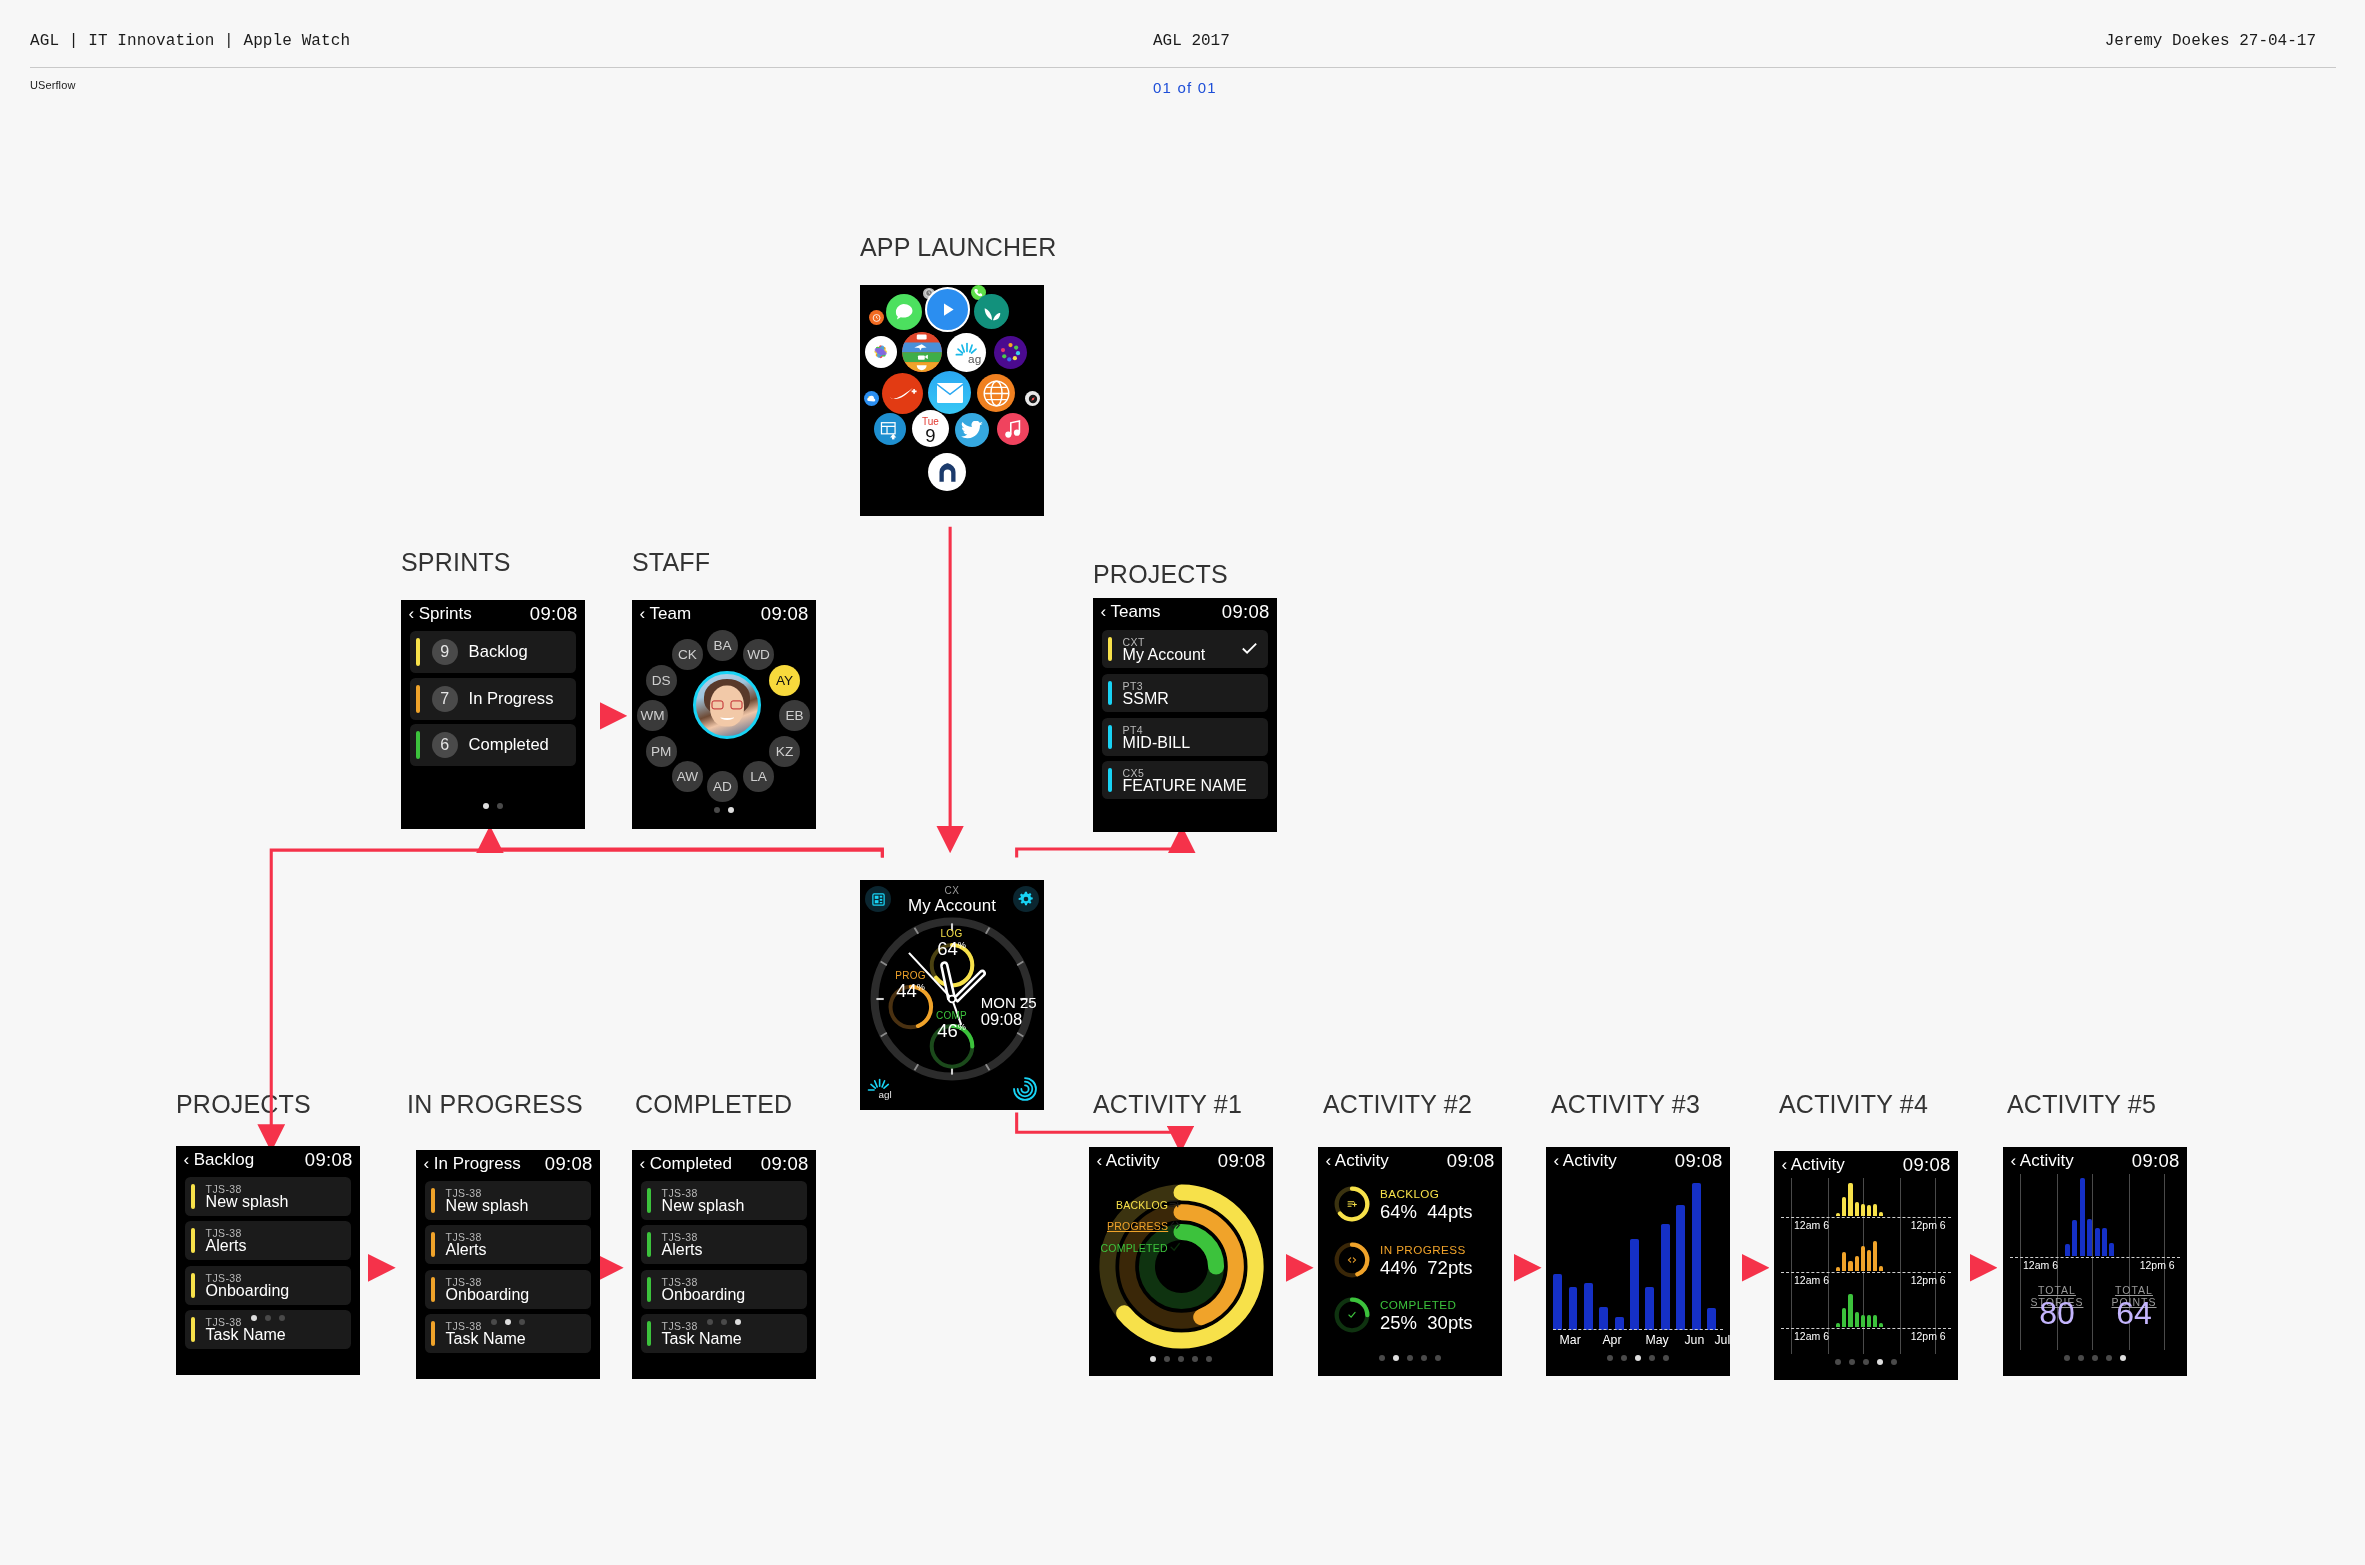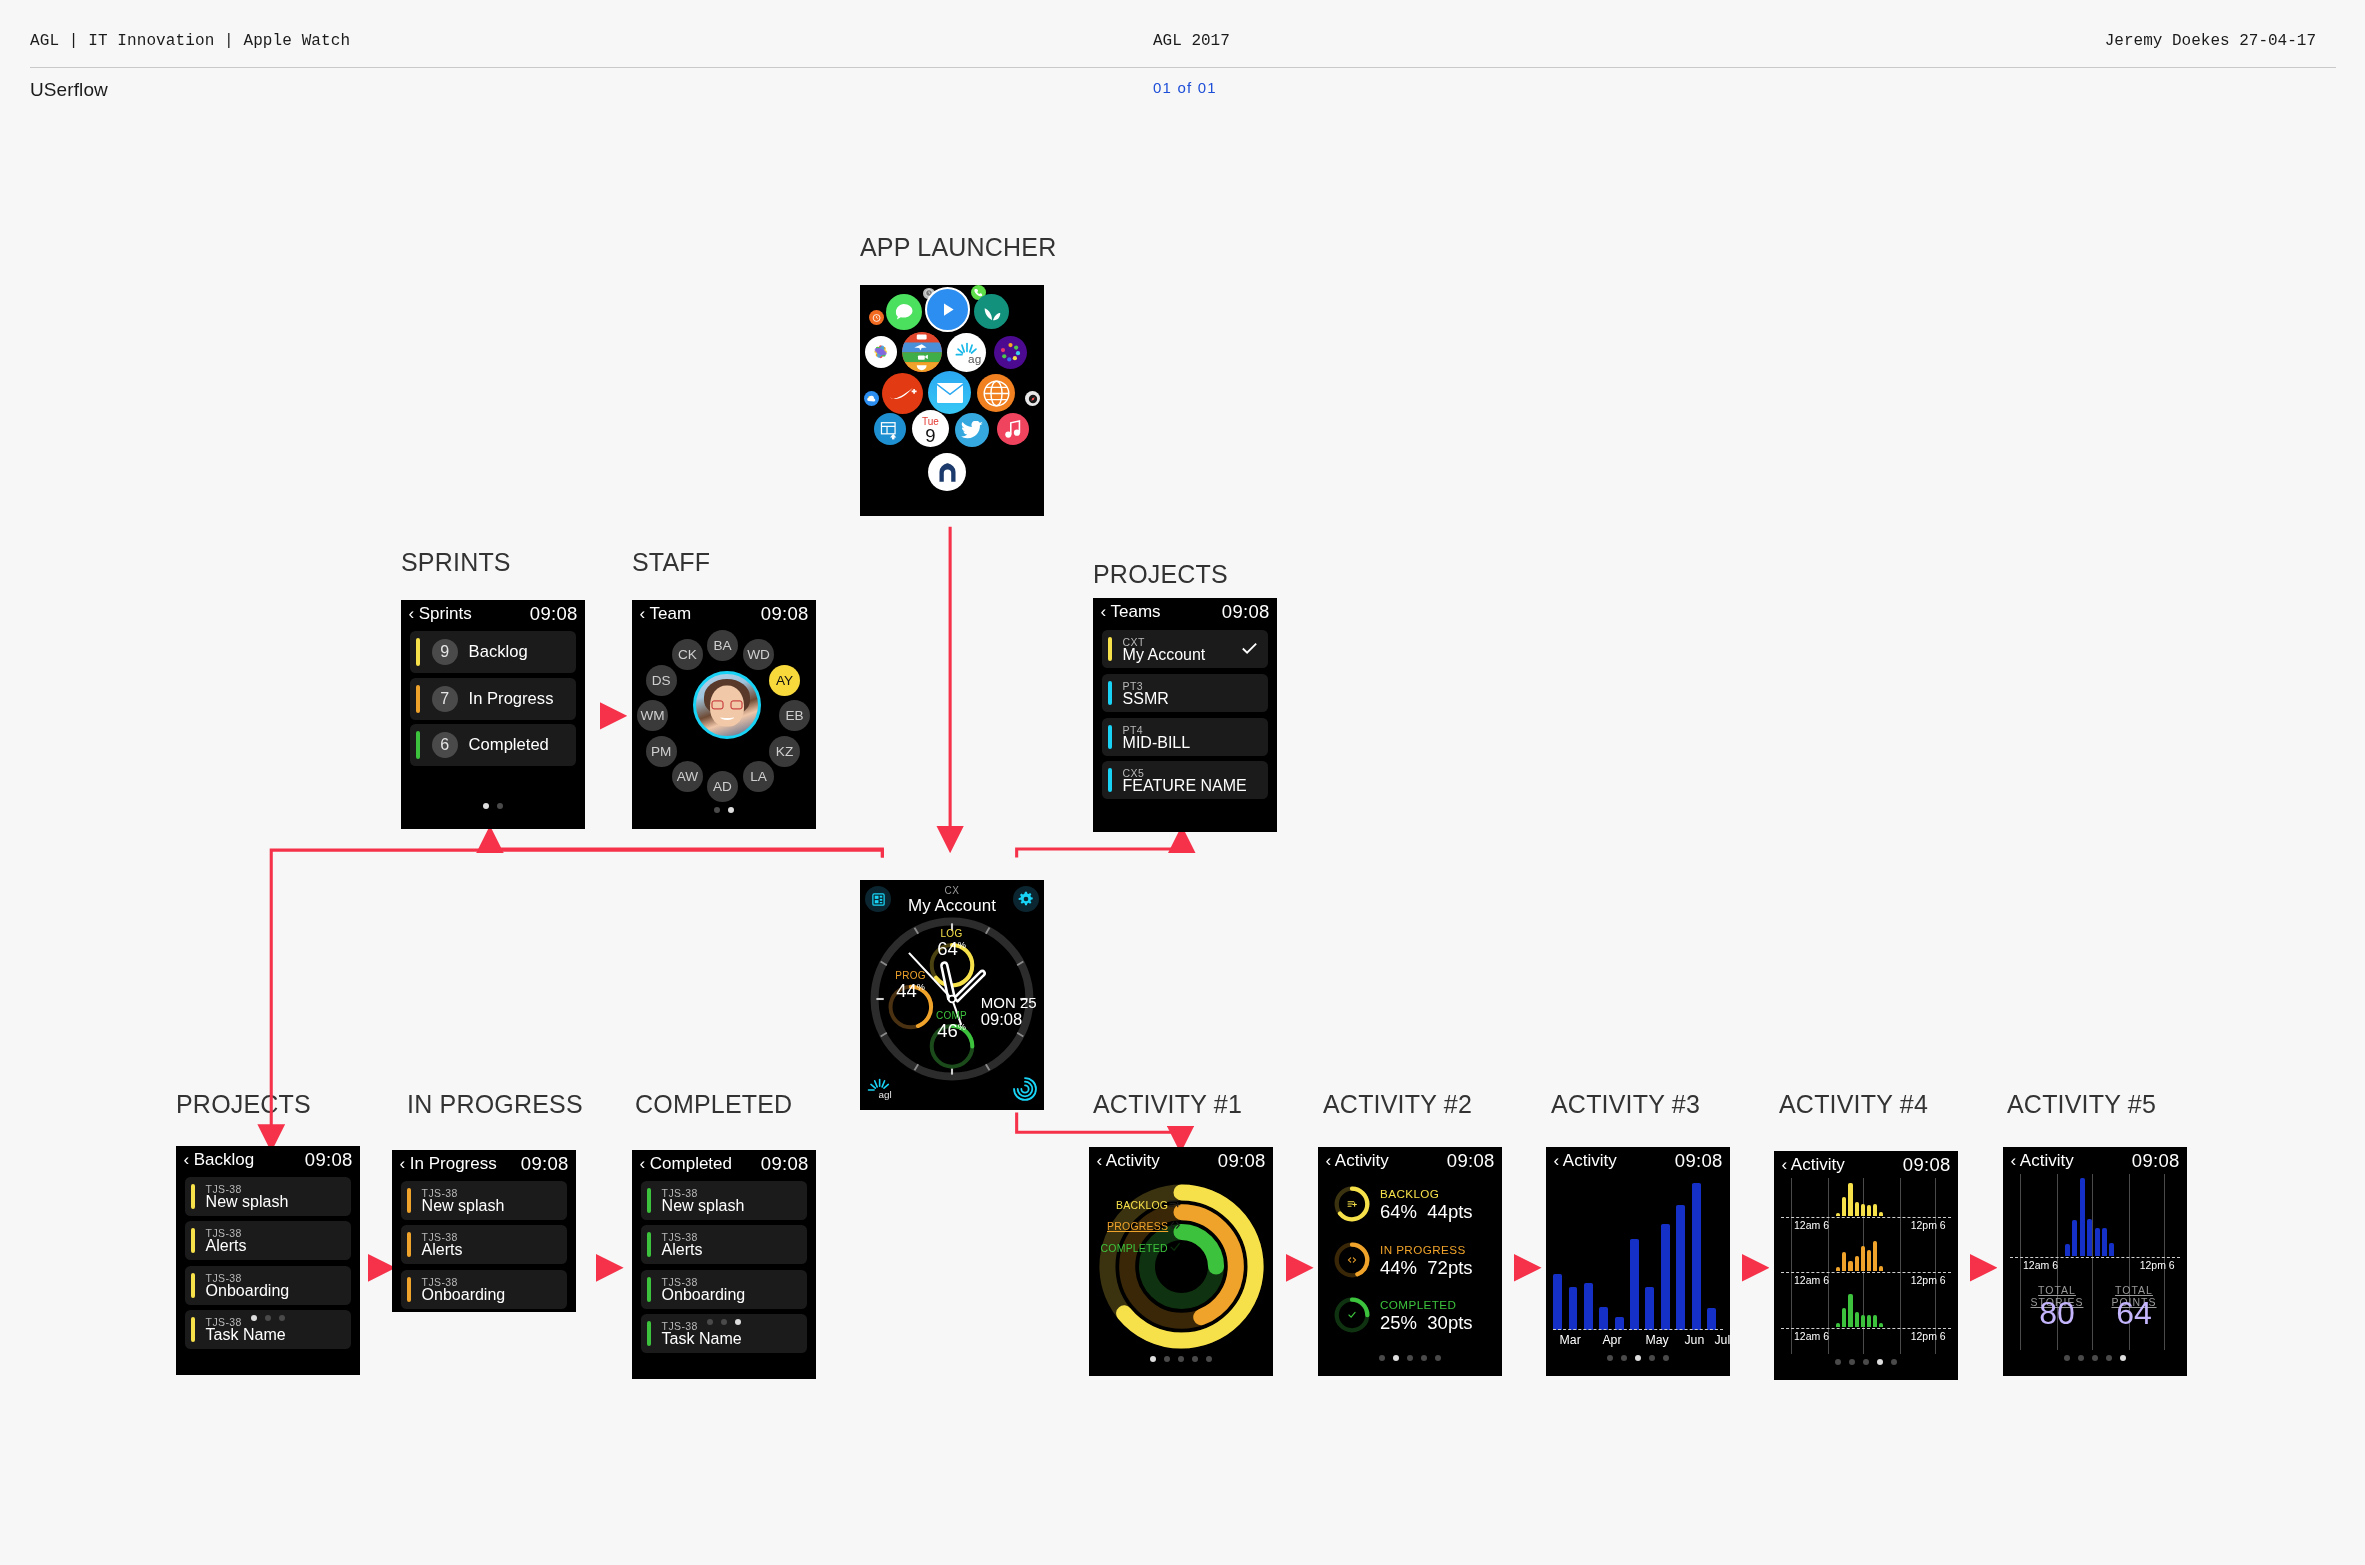--- a/index.html
+++ b/index.html
@@ -126,21 +126,21 @@
 </head>
 <body>
 
 <div id="hdr-row1">
   <div class="hdr-l">AGL | IT Innovation | Apple Watch</div>
   <div class="hdr-c">AGL 2017</div>
   <div class="hdr-r">Jeremy Doekes  27-04-17</div>
 </div>
 <div id="hdr-rule"></div>
 <div id="hdr-row2">
-  <div class="hdr-l" style="font-size:19px">USerflow</div>
+  <div class="hdr-l" style="font-size:11px">USerflow</div>
   <div class="hdr-c2">01  of  01</div>
 </div>
 
 <div class="sec-title" style="left:860px; top:233px;">APP LAUNCHER</div>
 <div class="sec-title" style="left:401px; top:548px;">SPRINTS</div>
 <div class="sec-title" style="left:632px; top:548px;">STAFF</div>
 <div class="sec-title" style="left:1093px; top:560px;">PROJECTS</div>
 <div class="sec-title" style="left:176px; top:1090px;">PROJECTS</div>
 <div class="sec-title" style="left:407px; top:1090px;">IN PROGRESS</div>
 <div class="sec-title" style="left:635px; top:1090px;">COMPLETED</div>
@@ -561,21 +561,21 @@
     <div class="tcode" style="top:6.2px">TJS-38</div>
     <div class="tname" style="top:16px">Task Name</div>
   </div>
   <div class="dots" style="top:169px;">
     <div class="dot on"></div>
     <div class="dot"></div>
     <div class="dot"></div>
   </div>
 </div>
 
-<div class="watch" id="inprogress" style="left:392px; top:1150px; width:184px; height:162px;">
+<div class="watch" id="inprogress" style="left:416px; top:1150px; width:184px; height:229px;">
   <div class="wbar">
     <div class="wback">‹ <span>In Progress</span></div>
     <div class="wtime">09:08</div>
   </div>
   <div class="rowcard" style="top:31px;height:39px;">
     <div class="accent" style="background:#f0a32a"></div>
     <div class="tcode" style="top:6.2px">TJS-38</div>
     <div class="tname" style="top:16px">New splash</div>
   </div>
   <div class="rowcard" style="top:75px;height:39px;">

